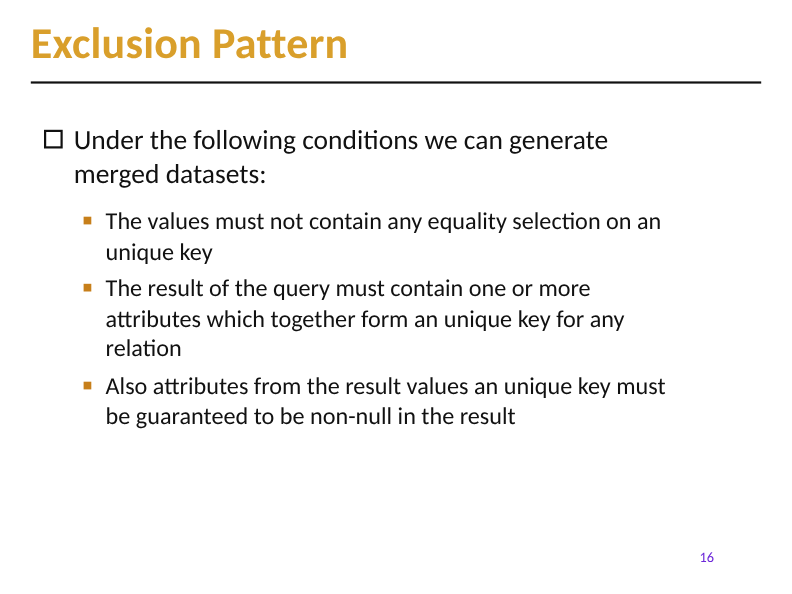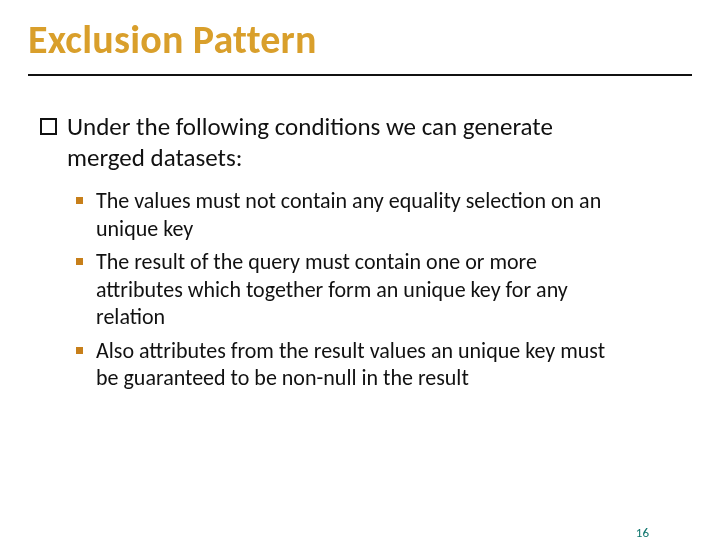--- a/index.html
+++ b/index.html
@@ -79,23 +79,23 @@
     position: absolute;
     left: 0;
     top: 10px;
     width: 7px;
     height: 7px;
     background: #c77f1a;
   }
   .page-num {
     position: absolute;
     right: 16px;
-    bottom: 0;
+    bottom: 25px;
     font-size: 13px;
-    color: #0f766e;
+    color: #6d28d9;
     font-family: "Calibri", "Segoe UI", sans-serif;
   }
 </style>
 </head>
 <body>
 
 <div class="slide">
 
   <div class="title-wrap">
     <h1 class="title">Exclusion Pattern</h1>

